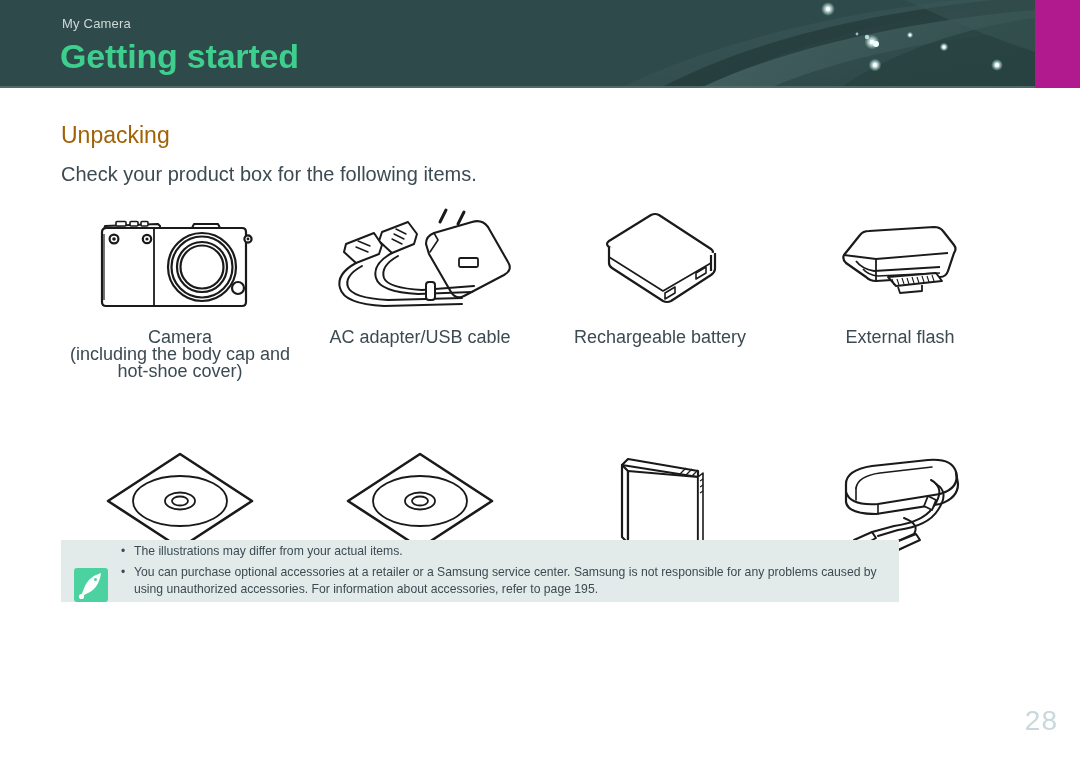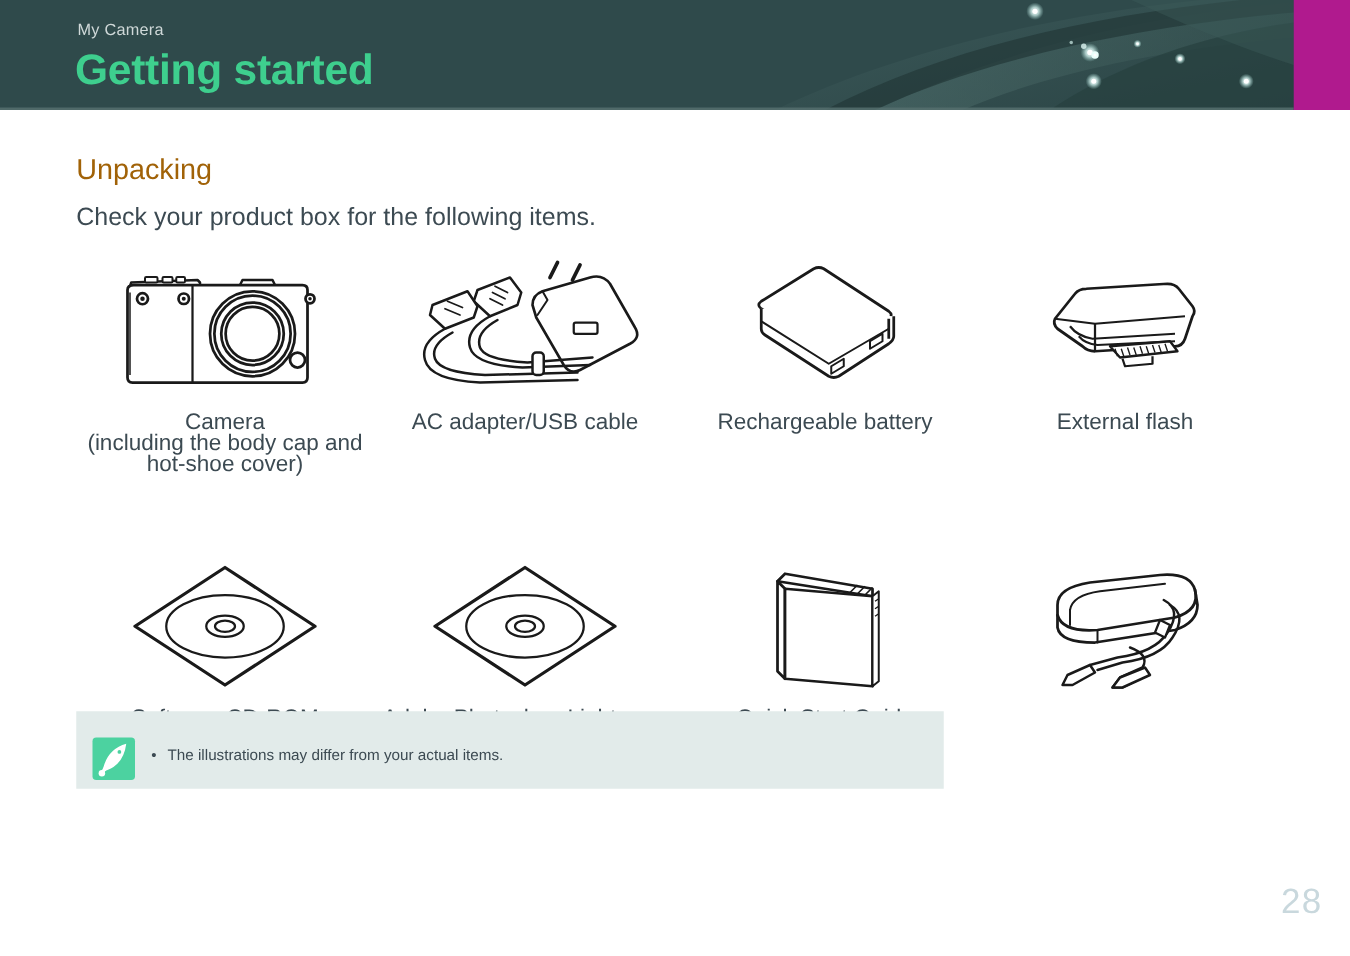--- a/index.html
+++ b/index.html
@@ -110,26 +110,26 @@
     margin-top: 2px;
   }
   .caption .sub { display: block; }
 
   .row2 { margin-top: 58px; }
   .row2 .art-box { height: 126px; }
 
   
   .note {
     position: absolute;
-    left: 61px; top: 569px;
-    width: 694px;
+    left: 61px; top: 540px;
+    width: 838px;
     height: 62px;
     background: #e2ebea;
     display: flex;
-    align-items: center;
+    align-items: flex-end;
     padding: 0;
   }
   .note-icon {
     width: 34px; height: 34px;
     margin: 14px 12px 0 13px;
     background: #4cd2a0;
     border-radius: 3px;
     position: relative;
     flex: 0 0 auto;
   }
@@ -410,16 +410,17 @@
   <div class="note-icon">
     <svg width="34" height="34" viewBox="0 0 34 34">
       <path d="M27 5 Q13 9 9 23 L7 28 L12 26 Q25 21 27 5 Z" fill="#ffffff"></path>
       <path d="M7 29 L20 13" stroke="#ffffff" stroke-width="2.4" fill="none" stroke-linecap="round"></path>
       <circle cx="7.5" cy="28.5" r="2.6" fill="#ffffff"></circle>
       <circle cx="21.5" cy="11.5" r="1.5" fill="#4cd2a0"></circle>
     </svg>
   </div>
   <ul class="note-list">
     <li>The illustrations may differ from your actual items.</li>
+    <li>You can purchase optional accessories at a retailer or a Samsung service center. Samsung is not responsible for any problems caused by using unauthorized accessories. For information about accessories, refer to page 195.</li>
   </ul>
 </div>
 
 <div class="page-num">28</div>
 
 </body></html>

